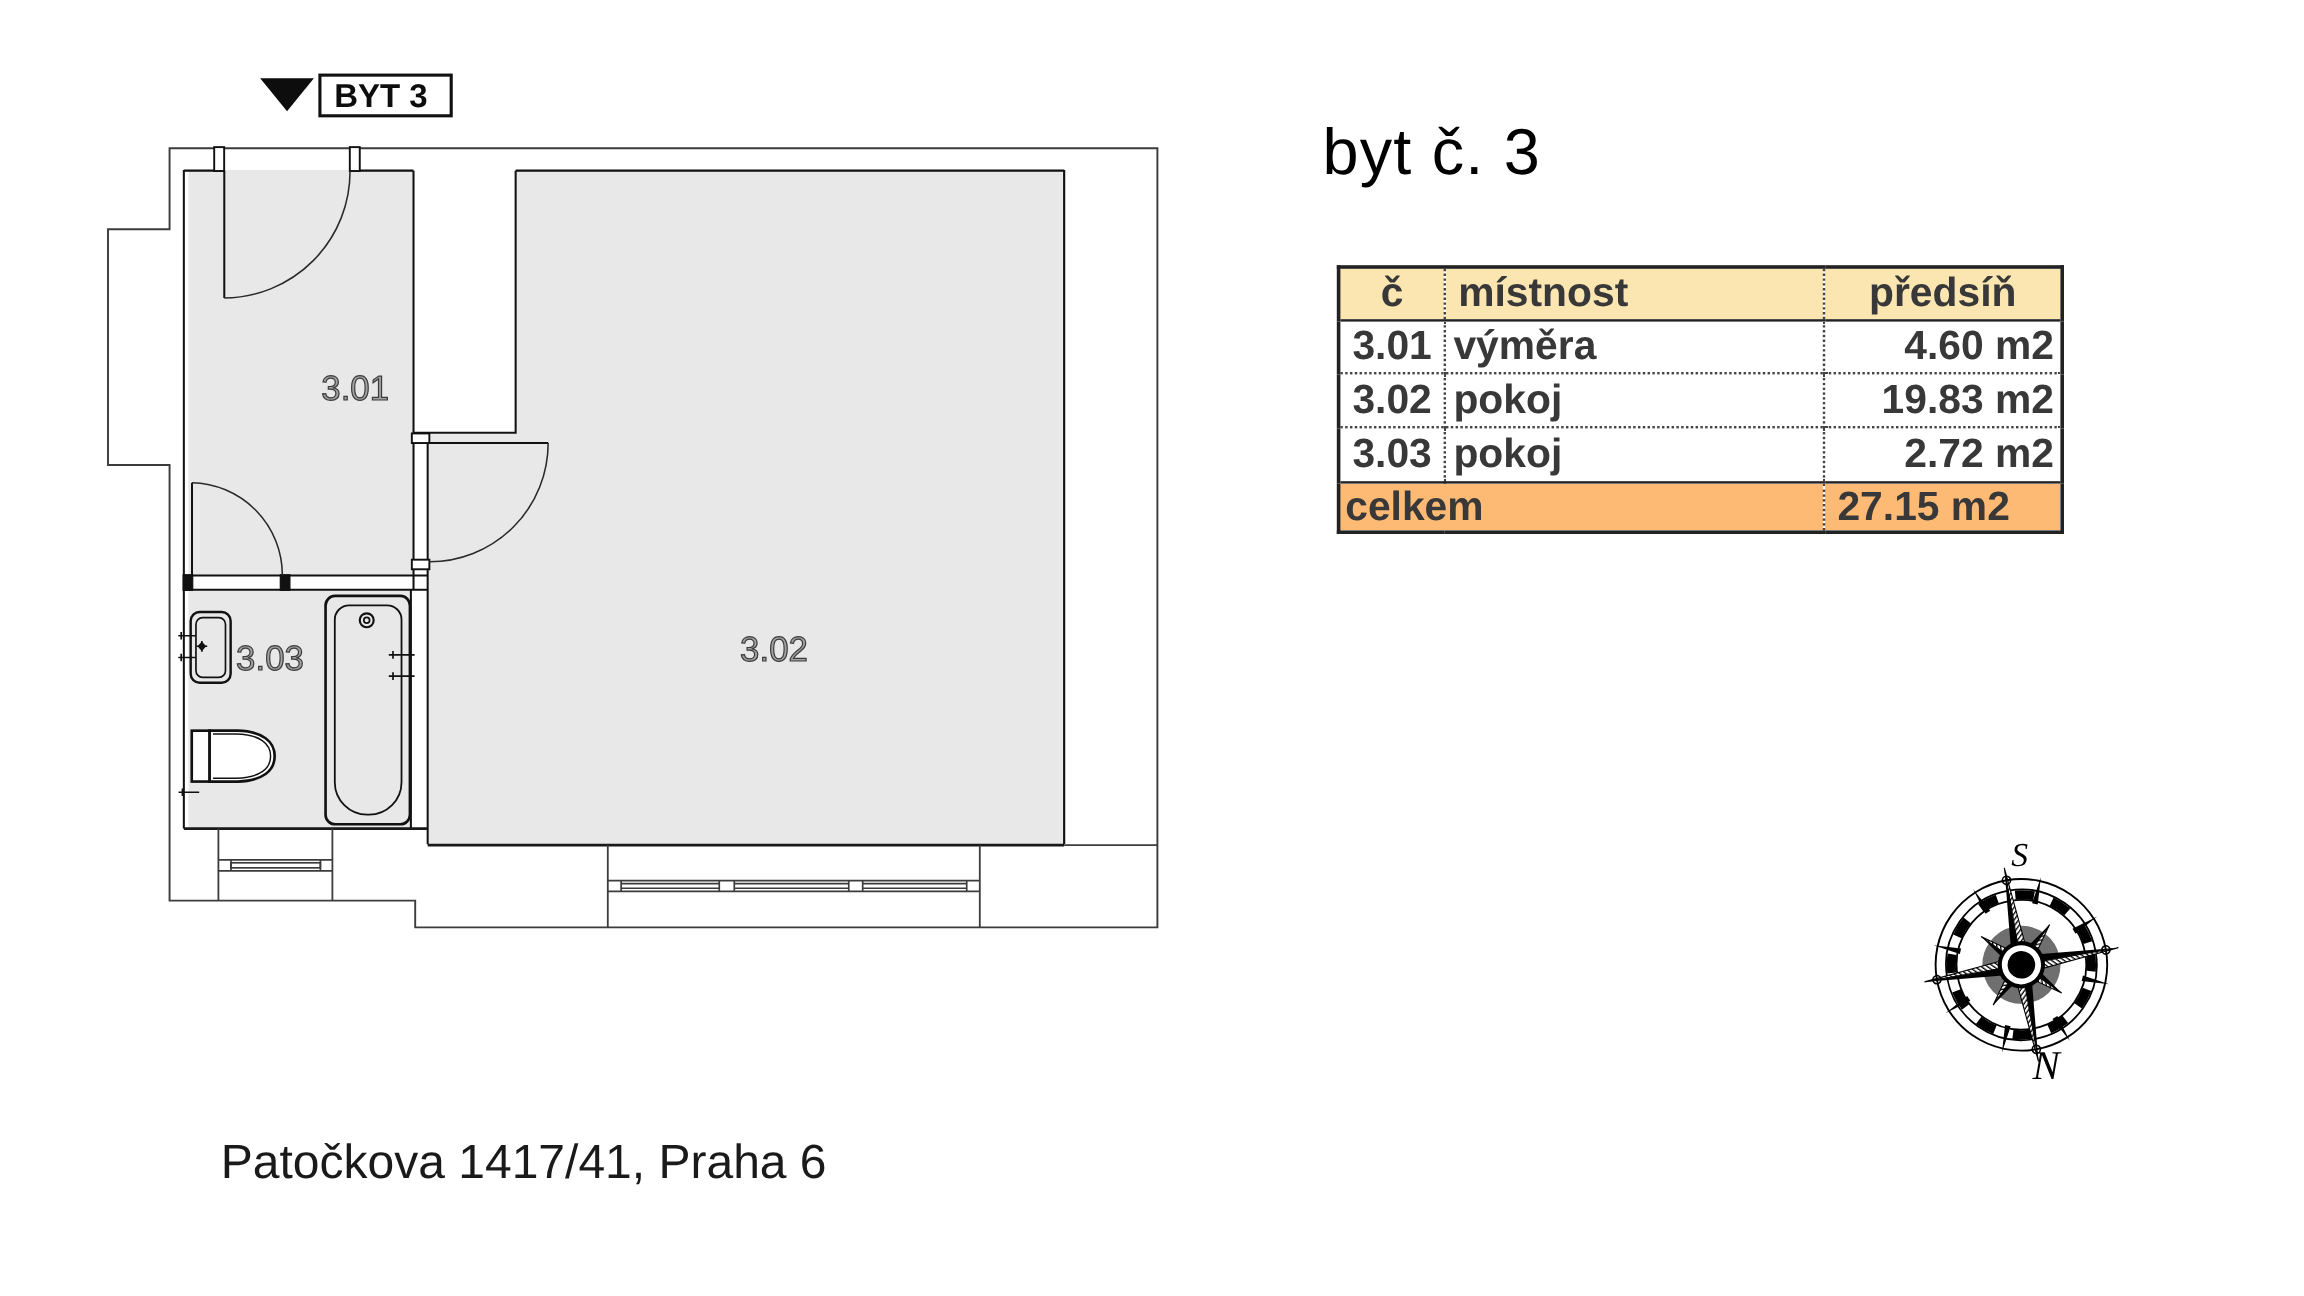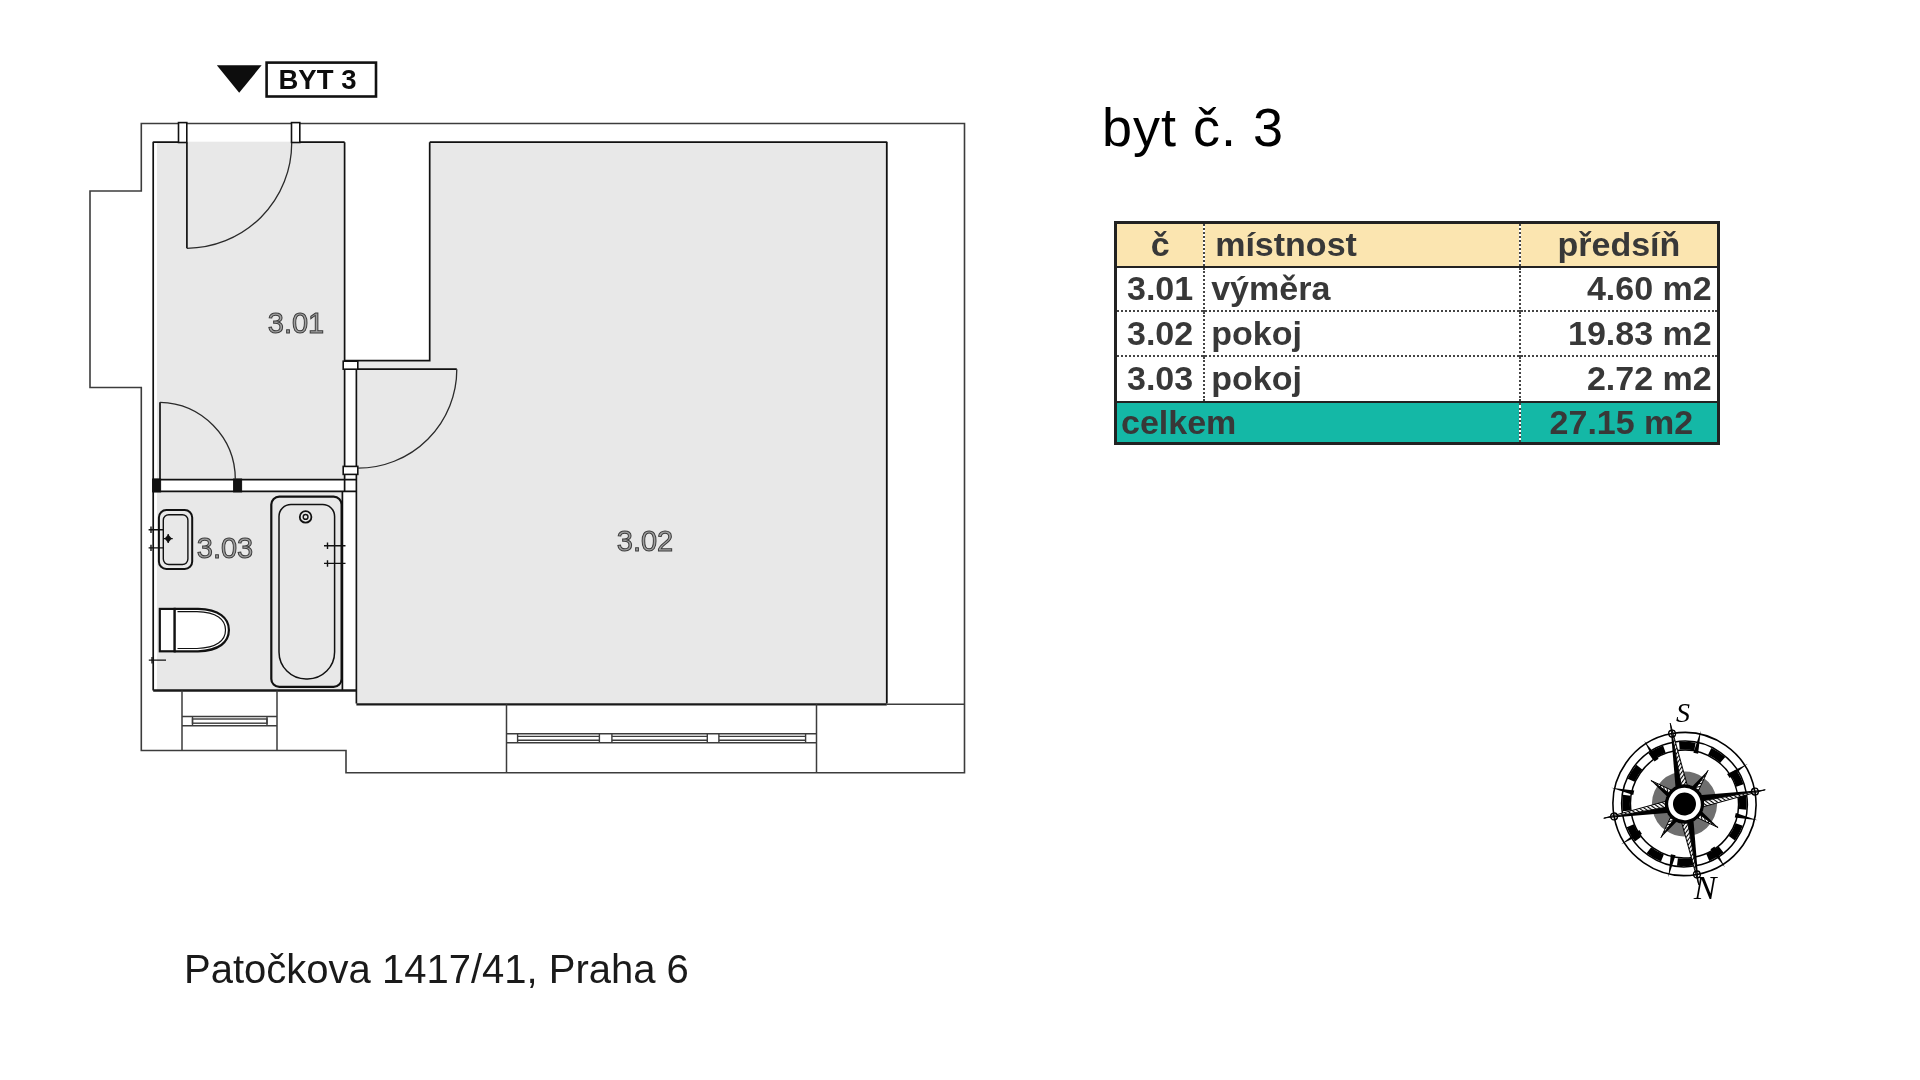--- a/index.html
+++ b/index.html
@@ -212,20 +212,20 @@
   <tr style="height:45px;">
     <td style="border-left:3px solid #222;border-right:2px dotted #444;border-top:2px dotted #444;text-align:right;">3.02</td>
     <td class="l" style="border-right:2px dotted #444;border-top:2px dotted #444;text-align:left;">pokoj</td>
     <td class="r" style="border-right:3px solid #222;border-top:2px dotted #444;text-align:right;">19.83&nbsp;m2</td>
   </tr>
   <tr style="height:46px;">
     <td style="border-left:3px solid #222;border-right:2px dotted #444;border-top:2px dotted #444;text-align:right;">3.03</td>
     <td class="l" style="border-right:2px dotted #444;border-top:2px dotted #444;text-align:left;">pokoj</td>
     <td class="r" style="border-right:3px solid #222;border-top:2px dotted #444;text-align:right;">2.72&nbsp;m2</td>
   </tr>
-  <tr style="height:30px;background:#14b8a6;">
+  <tr style="height:30px;background:#fdba74;">
     <td colspan="2" style="border:3px solid #222;border-top:2px solid #222;border-right:2px dotted #444;text-align:left;padding-left:4px;">celkem</td>
-    <td class="r" style="border:3px solid #222;border-left:none;border-top:2px solid #222;text-align:center;">27.15&nbsp;m2</td>
+    <td class="r" style="border:3px solid #222;border-left:none;border-top:2px solid #222;text-align:left;">27.15&nbsp;m2</td>
   </tr>
 </tbody>
   </table>
 
 <div id="addr">Patočkova 1417/41, Praha 6</div>
 
 </body></html>

